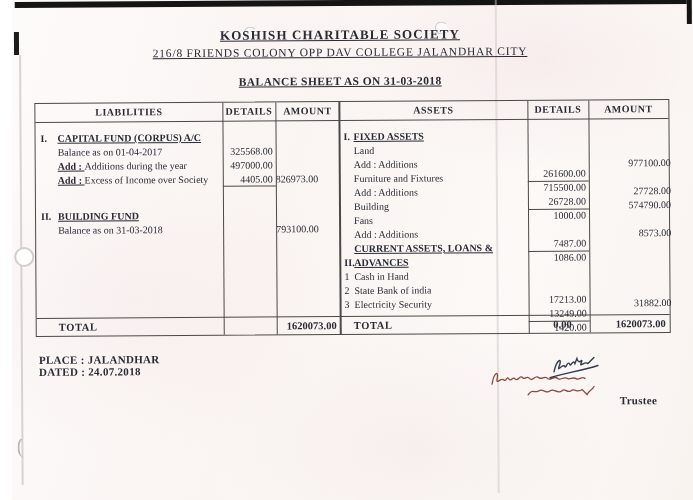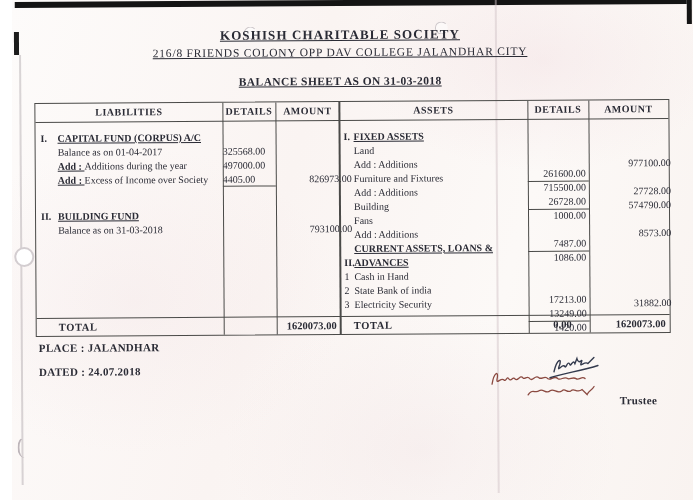--- a/index.html
+++ b/index.html
@@ -40,22 +40,22 @@
   #ttotal{display:flex;height:17px;border-top:1.7px solid #4a4a48;align-items:center;font-weight:bold;font-size:10.5px;}
 
   .rows{position:absolute;top:0;}
   #left-rows{left:0;width:304px;}
   #right-rows{left:304px;width:329px;}
   .trow{display:flex;height:14px;line-height:14px;font-size:10px;white-space:nowrap;}
   .trow .cell{display:block;overflow:visible;}
   .trow.left{padding-left:5px;}
   .trow.left .num{width:17px;flex:none;}
   .trow.left .label{width:165px;flex:none;}
-  .trow.left .details{width:53px;flex:none;text-align:left;padding-right:3px;box-sizing:border-box;}
-  .trow.left .amount{width:80px;flex:none;text-align:right;padding-right:4px;box-sizing:border-box;}
+  .trow.left .details{width:53px;flex:none;text-align:right;padding-right:3px;box-sizing:border-box;}
+  .trow.left .amount{width:80px;flex:none;padding-right:4px;box-sizing:border-box;}
   .trow.right{padding-left:4px;}
   .trow.right .num{width:10px;flex:none;}
   .trow.right .label{width:174px;flex:none;}
   .trow.right .details{width:61px;flex:none;text-align:right;padding-right:3px;box-sizing:border-box;margin-top:24px;}
   .trow.right .amount{width:86px;flex:none;text-align:right;padding-right:4px;box-sizing:border-box;}
   .heading{font-weight:bold;text-decoration:underline;}
   .numbold{font-weight:bold;}
   .rule{border-bottom:1.2px solid #4a4a48;font-family:Liberation Serif, serif;}
   .prefix{font-weight:bold;text-decoration:underline;}
 
@@ -63,21 +63,21 @@
   .tc{box-sizing:border-box;flex:none;}
   #tl-label{width:187px;padding-left:22px;letter-spacing:0.6px;}
   #tl-details{width:53px;text-align:right;padding-right:3px;}
   #tl-amount{width:64px;text-align:right;padding-right:4px;}
   #tr-label{width:188px;padding-left:13px;letter-spacing:0.6px;}
   #tr-details{width:61px;text-align:right;padding-right:18px;font-family:Liberation Serif, serif;}
   #tr-amount{width:80px;text-align:right;padding-right:4px;}
 
   
   .foot{position:absolute;font-weight:bold;font-size:11px;letter-spacing:0.3px;white-space:nowrap;}
-  #place{left:38px;top:340px;}
+  #place{left:38px;top:352px;}
   #dated{left:38px;top:364px;}
   #for-society{right:33px;top:342px;}
   #trustee{right:37px;top:396px;}
   .sig{position:absolute;}
   #sig-1{left:487px;top:367px;}
   #sig-2{left:545px;top:355px;}
 </style>
 </head>
 <body>
 

